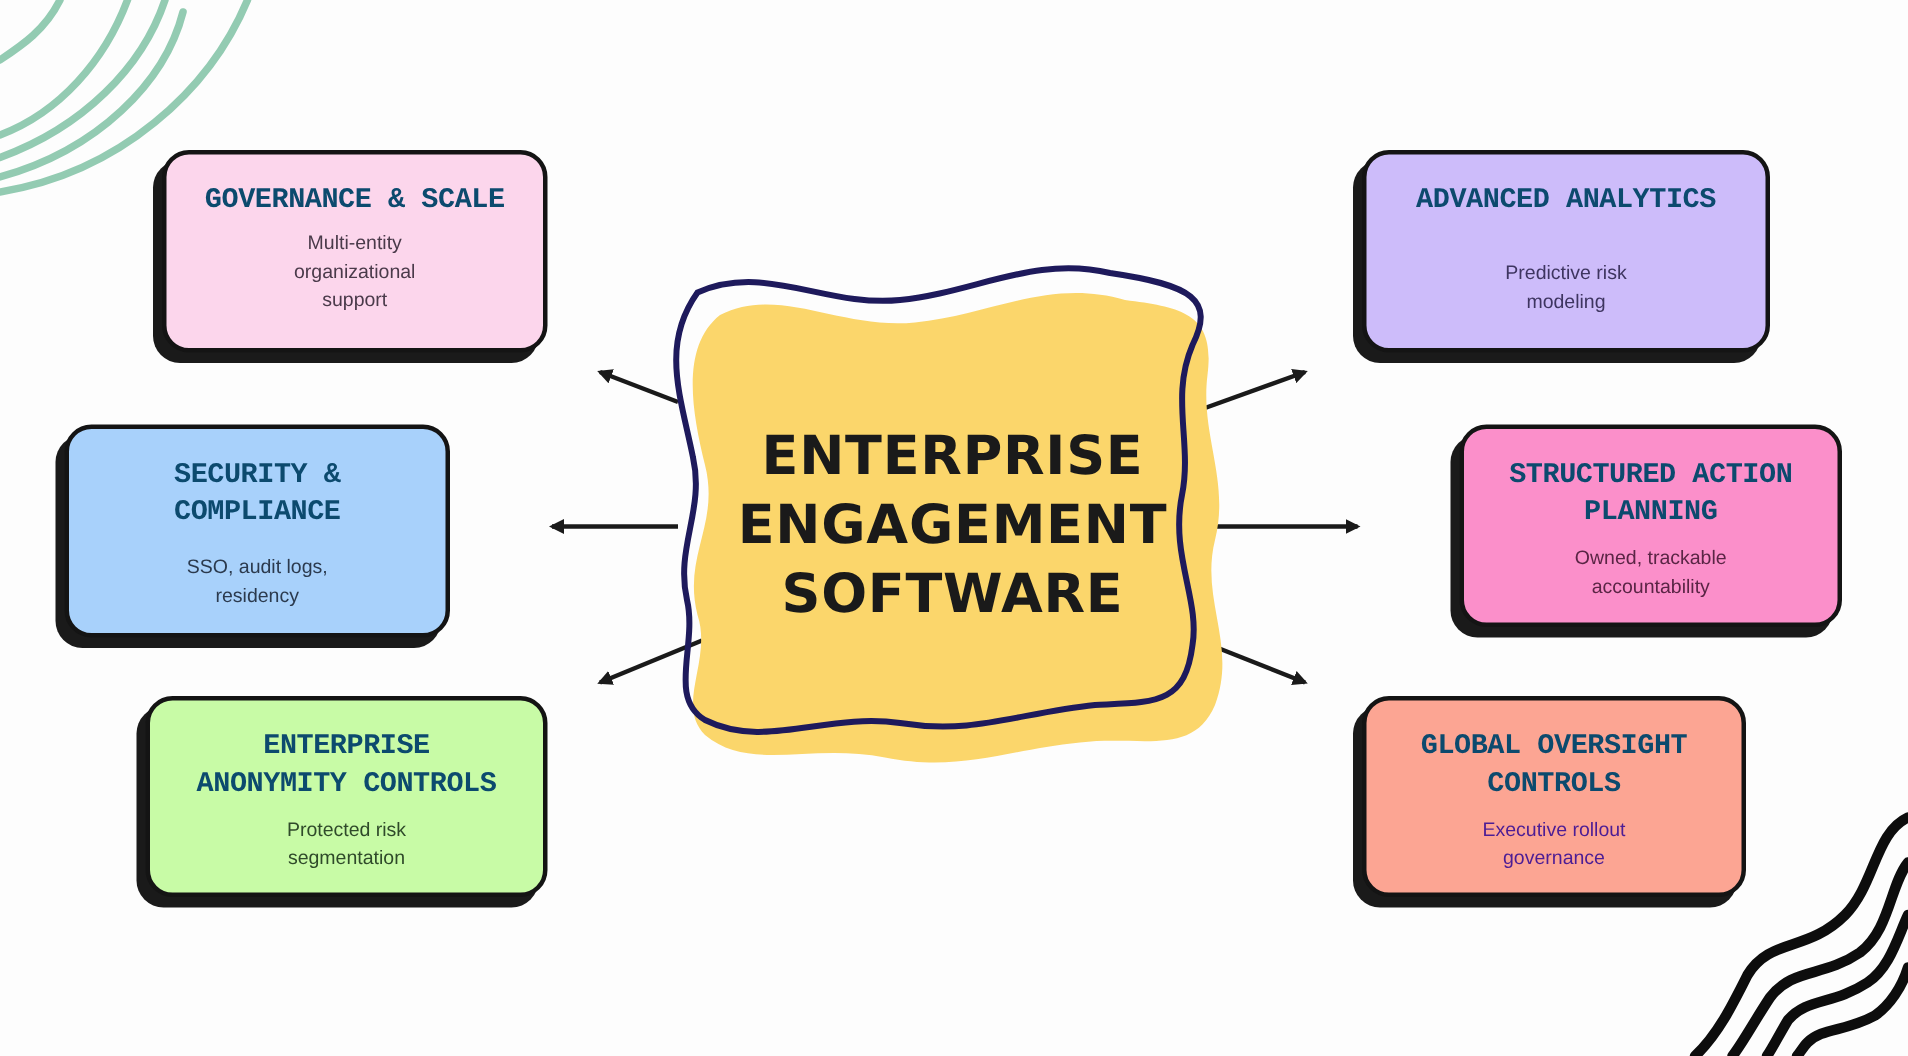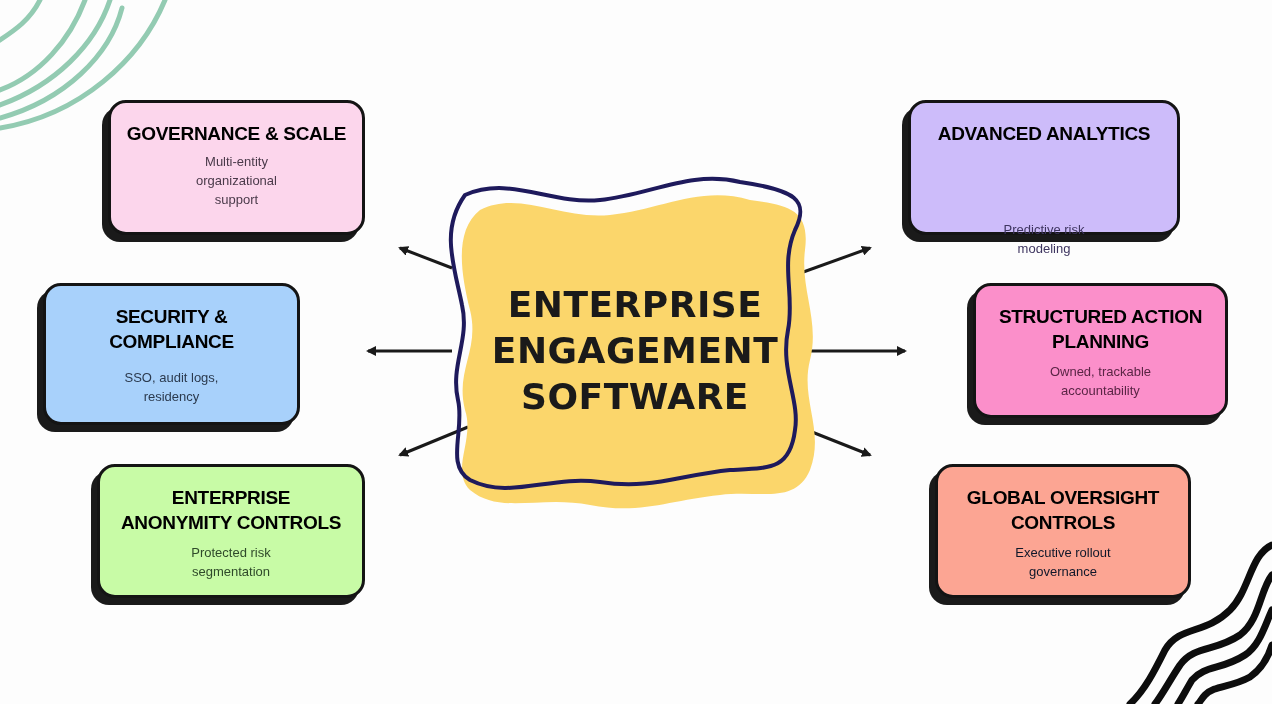--- a/index.html
+++ b/index.html
@@ -14,25 +14,25 @@
     box-sizing: border-box;
     border: 3px solid #141414;
     border-radius: 18px;
     clip-path: none;
     box-shadow: -6px 7px 0 0 #1a1a1a;
     display: flex; flex-direction: column; align-items: center;
     text-align: center;
     padding-top: 18px;
   }
   .card .title {
-    font-family: Liberation Sans, sans-serif;
+    font-family: Liberation Mono, monospace;
     font-weight: 900;
     font-size: 19px;
     line-height: 25px;
-    color: #000000;
+    color: #0c4a6e;
     letter-spacing: -0.3px;
     white-space: pre-line;
   }
   .card .desc {
     font-family: "Liberation Sans", sans-serif;
     font-size: 13px;
     line-height: 19px;
     margin-top: 8px;
     white-space: pre-line;
   }
@@ -116,31 +116,31 @@
 residency</div>
 </div>
 
 <div class="card" style="left:97px;top:464px;width:268px;height:134px;background:#c8fba6;">
   <div class="title">ENTERPRISE
 ANONYMITY CONTROLS</div>
   <div class="desc" style="color:#2f4a2a;">Protected risk
 segmentation</div>
 </div>
 
-<div class="card" style="left:908px;top:100px;width:272px;height:135px;background:#cdbcfa;gap:48px;">
+<div class="card" style="left:908px;top:100px;width:272px;height:135px;background:#cdbcfa;">
   <div class="title">ADVANCED ANALYTICS</div>
   <div class="desc" style="color:#3e3560;margin-top:26px;">Predictive risk
 modeling</div>
 </div>
 
 <div class="card" style="left:973px;top:283px;width:255px;height:135px;background:#fb8fca;">
   <div class="title">STRUCTURED ACTION
 PLANNING</div>
   <div class="desc" style="color:#5a2545;">Owned, trackable
 accountability</div>
 </div>
 
-<div class="card" style="left:935px;top:464px;width:256px;height:134px;background:#fca593;">
+<div class="card" style="left:908px;top:464px;width:256px;height:134px;background:#fca593;">
   <div class="title">GLOBAL OVERSIGHT
 CONTROLS</div>
-  <div class="desc" style="color:#0f172a;">Executive rollout
+  <div class="desc" style="color:#4c1d95;">Executive rollout
 governance</div>
 </div>
 
 </body></html>

